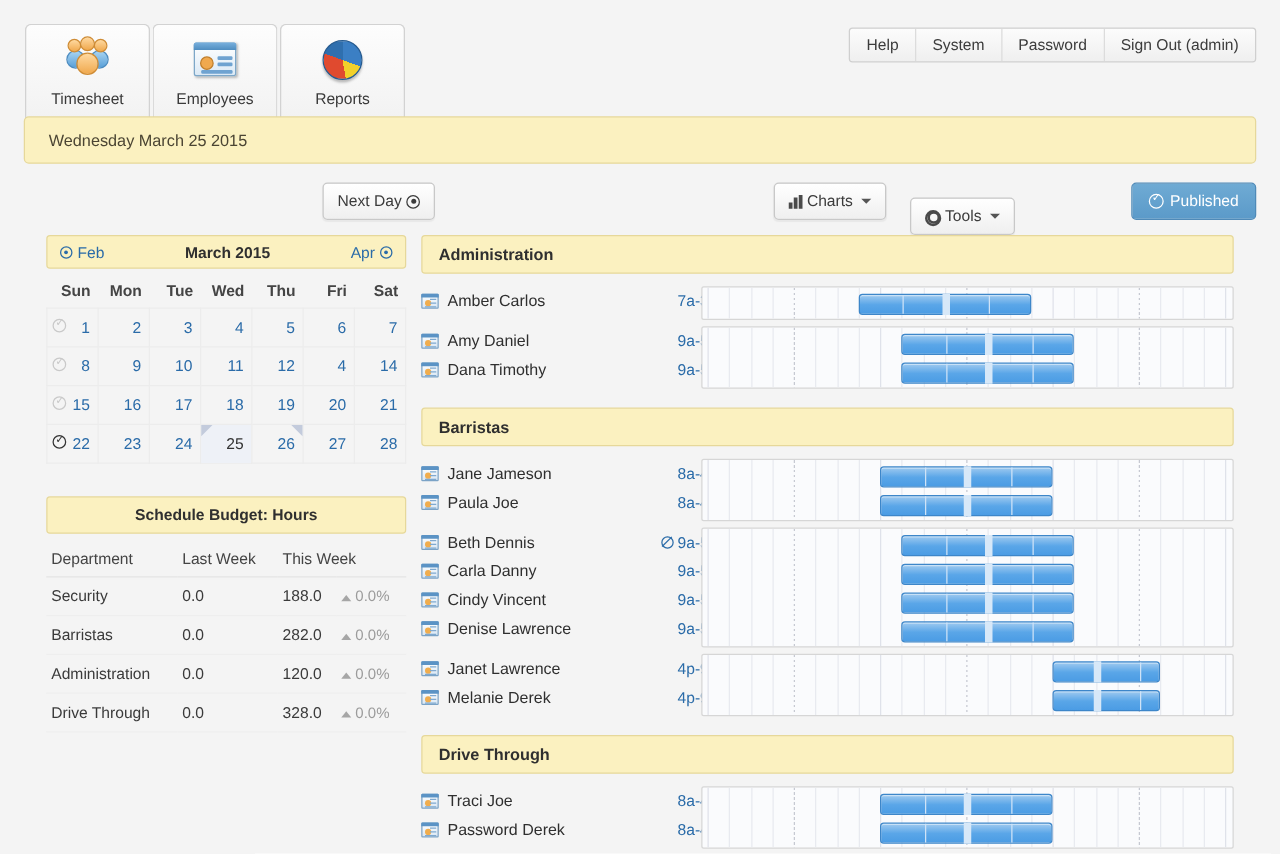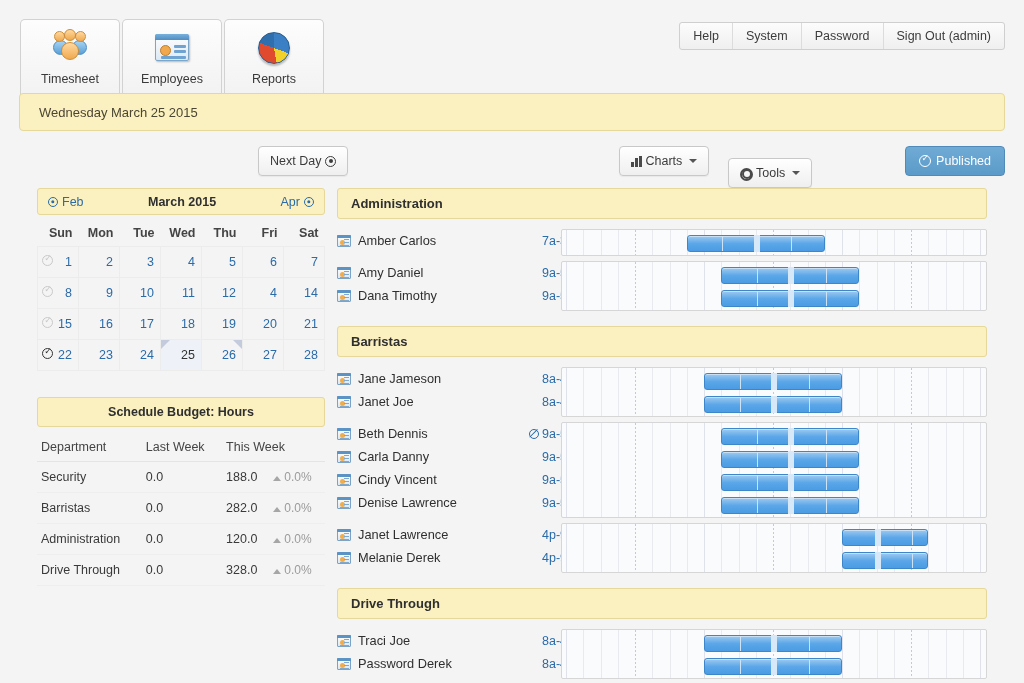--- a/index.html
+++ b/index.html
@@ -520,21 +520,21 @@
             <span class="ename">Jane Jameson</span>
             <span class="etime"><span>8a-4p</span></span>
           </div>
           <div class="rowline">
             <span class="vcard">
               <u></u>
               <i style="top:3px"></i>
               <i style="top:6px"></i>
               <i style="top:9px;width:9px;right:1.5px"></i>
             </span>
-            <span class="ename">Janet Joe</span>
+            <span class="ename">Paula Joe</span>
             <span class="etime"><span>8a-4p</span></span>
           </div>
         </div>
         <div class="tlwrap" style="height: 50px; padding-top: 2px;">
           <div class="tlgrid">
             <div class="gl major" style="left: 4px;"></div>
             <div class="gl" style="left: 21.25px;"></div>
             <div class="gl" style="left: 38.5px;"></div>
             <div class="gl" style="left: 55.75px;"></div>
             <div class="gl major dash" style="left: 73px;"></div>

